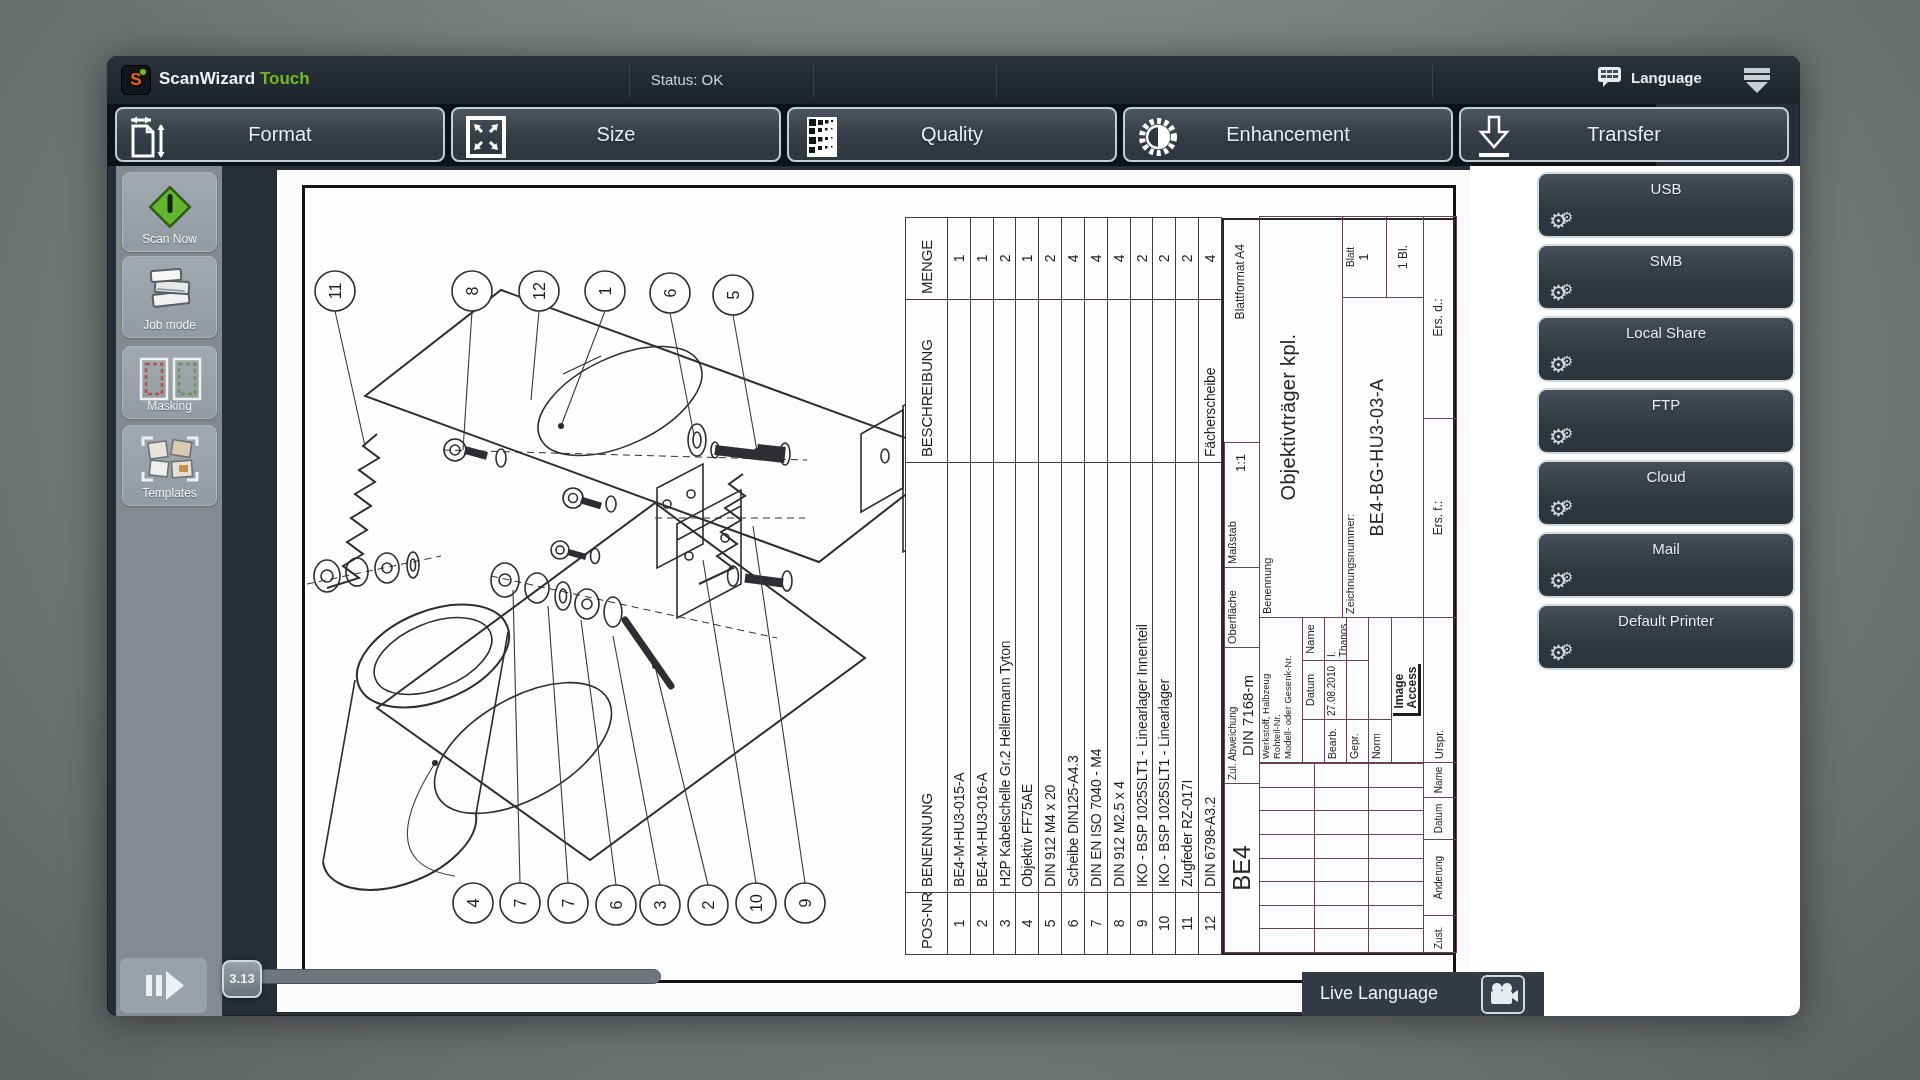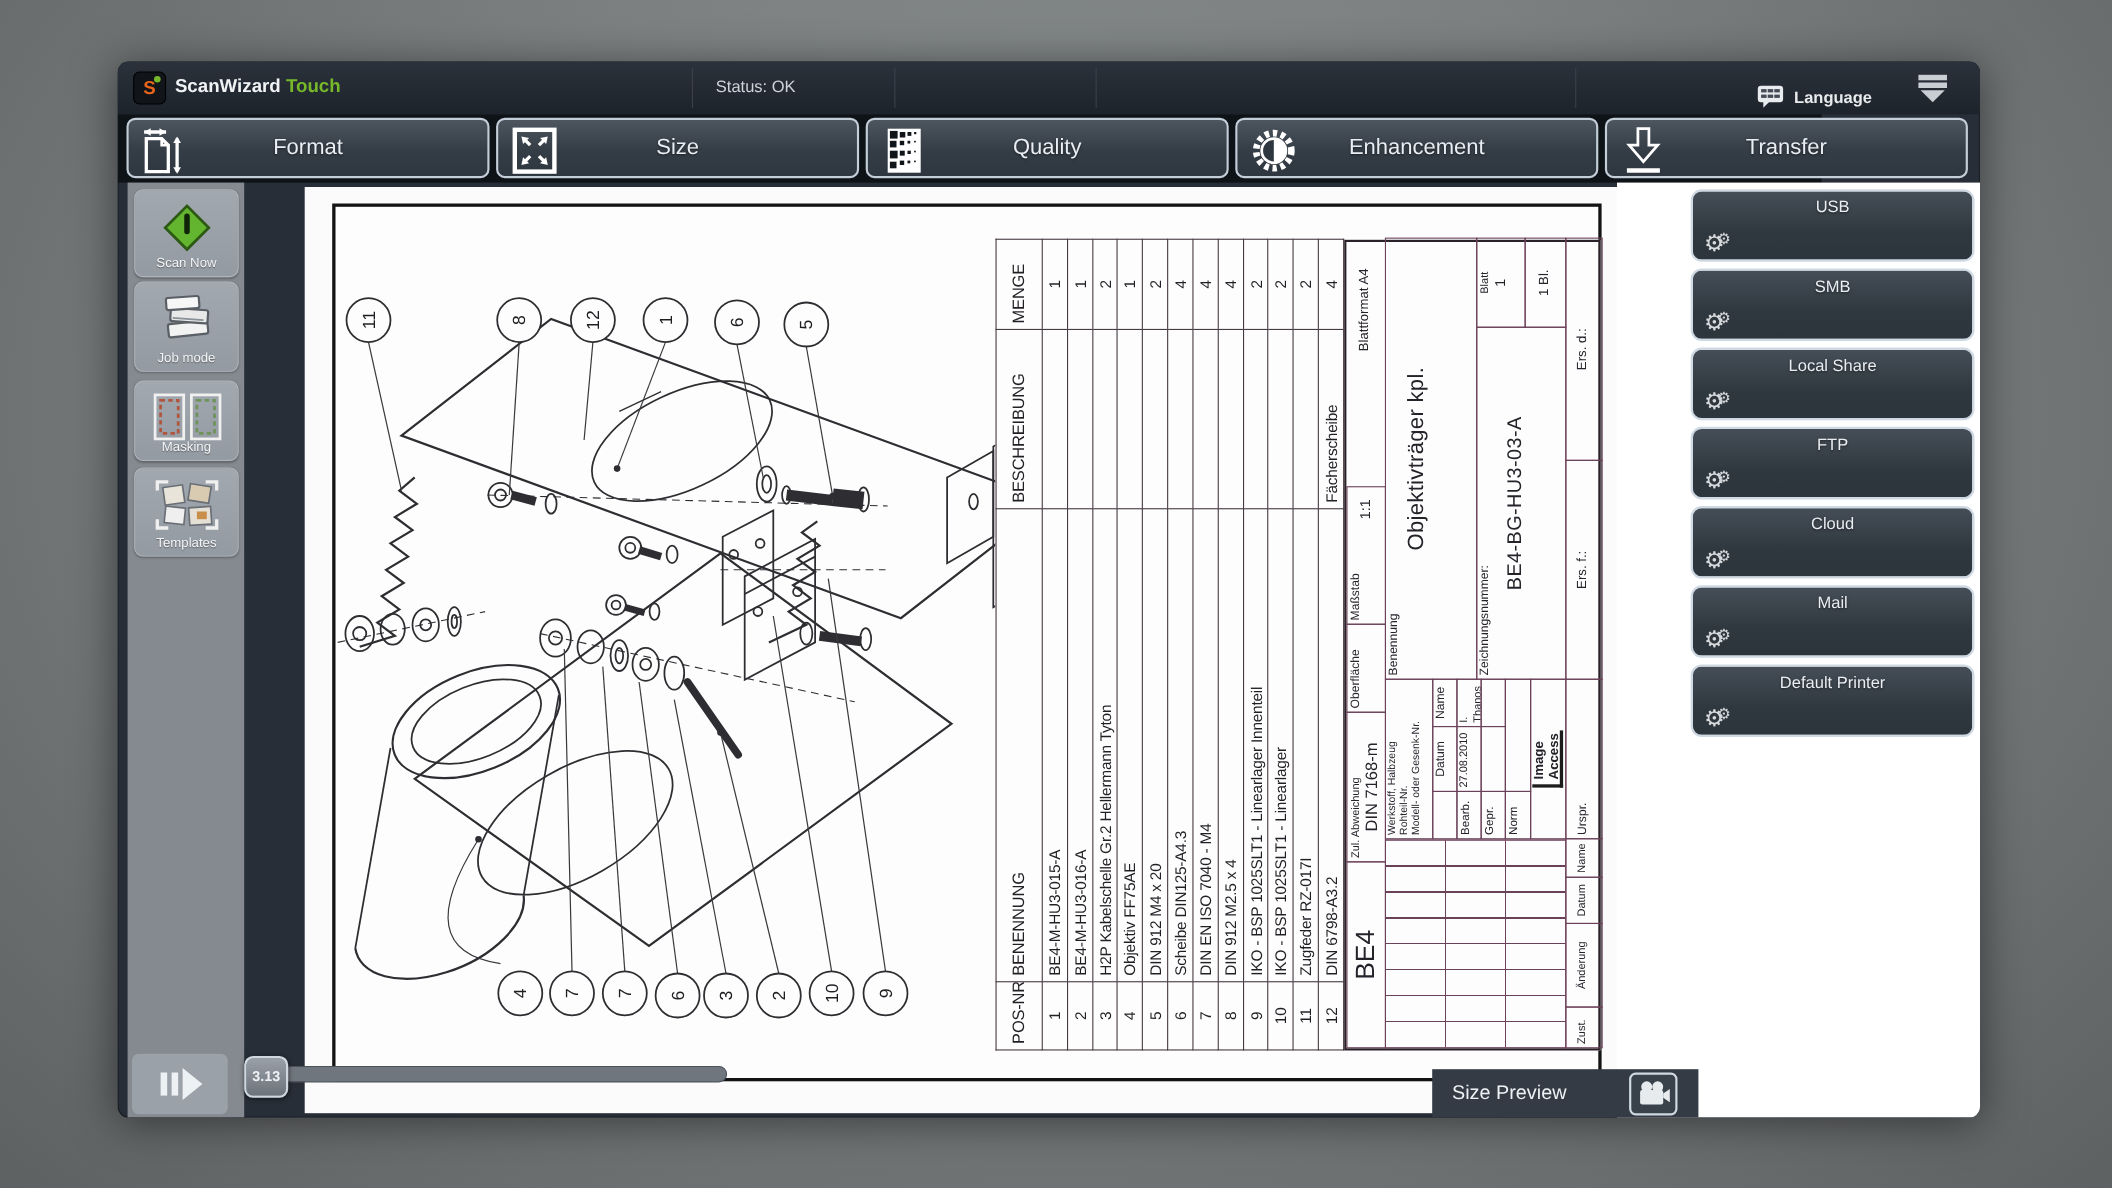--- a/index.html
+++ b/index.html
@@ -16,21 +16,21 @@
   .logo{position:absolute;left:14px;top:9px;width:30px;height:30px;border-radius:6px;
     background:#11151a;border:1px solid #000;color:#e8641b;font-weight:bold;font-size:17px;
     text-align:center;line-height:28px;}
   .logo i{position:absolute;right:4px;top:3px;width:6px;height:6px;border-radius:50%;
     background:#76b82a;font-style:normal;}
   .appname{position:absolute;left:52px;top:13px;font-size:17px;font-weight:bold;color:#f0f2f4;text-align:center;}
   .appname .touch{color:#76b82a;}
   .status{position:absolute;left:480px;top:15px;width:200px;text-align:center;
     font-size:15px;color:#cfd3d8;}
   .lang{position:absolute;left:1490px;top:10px;height:28px;color:#e8eaec;
-    font-size:15px;font-weight:bold;cursor:pointer;margin-top:11px;}
+    font-size:15px;font-weight:bold;cursor:pointer;}
   .lang svg{vertical-align:-5px;margin-right:8px;}
   .ddbtn{position:absolute;left:1632px;top:9px;width:36px;height:30px;cursor:pointer;}
   
   .tabbar{position:absolute;left:0;top:48px;width:1549px;height:62px;background:#0e1318;}
   .tab{position:absolute;top:3px;height:55px;width:330px;border:2px solid #c3ced9;border-radius:8px;
     background:linear-gradient(#4d555f,#343c45 55%,#2e363f);cursor:pointer;}
   .tab .lbl{position:absolute;left:0;top:0;width:100%;height:100%;display:flex;
     align-items:center;justify-content:center;font-size:20px;color:#e8eef4;
     text-shadow:0 1px 2px rgba(0,0,0,.5);}
   .tab .ticon{position:absolute;left:10px;top:5px;width:46px;height:46px;}
@@ -561,21 +561,21 @@
     </div>
     <div class="dest" style="top:438px">
       <div class="dlbl">Default Printer</div>
       <div class="gears">⚙<span class="g2">⚙</span></div>
     </div>
   </div>
 
   <div class="zbar"></div>
   <div class="zoombadge">3.13</div>
   <div class="lpbar">
-    <div class="lptxt">Size Preview</div>
+    <div class="lptxt">Live Language</div>
   </div>
   <div class="cambtn">
     <svg width="40" height="35" viewBox="0 0 40 35">
       <circle cx="14" cy="11" r="5" fill="#e8ebee"></circle>
       <circle cx="24" cy="11" r="5" fill="#e8ebee"></circle>
       <rect x="8" y="14" width="21" height="13" rx="2" fill="#e8ebee"></rect>
       <polygon points="29,17 35,13 35,25 29,21" fill="#e8ebee"></polygon>
     </svg>
   </div>
 

